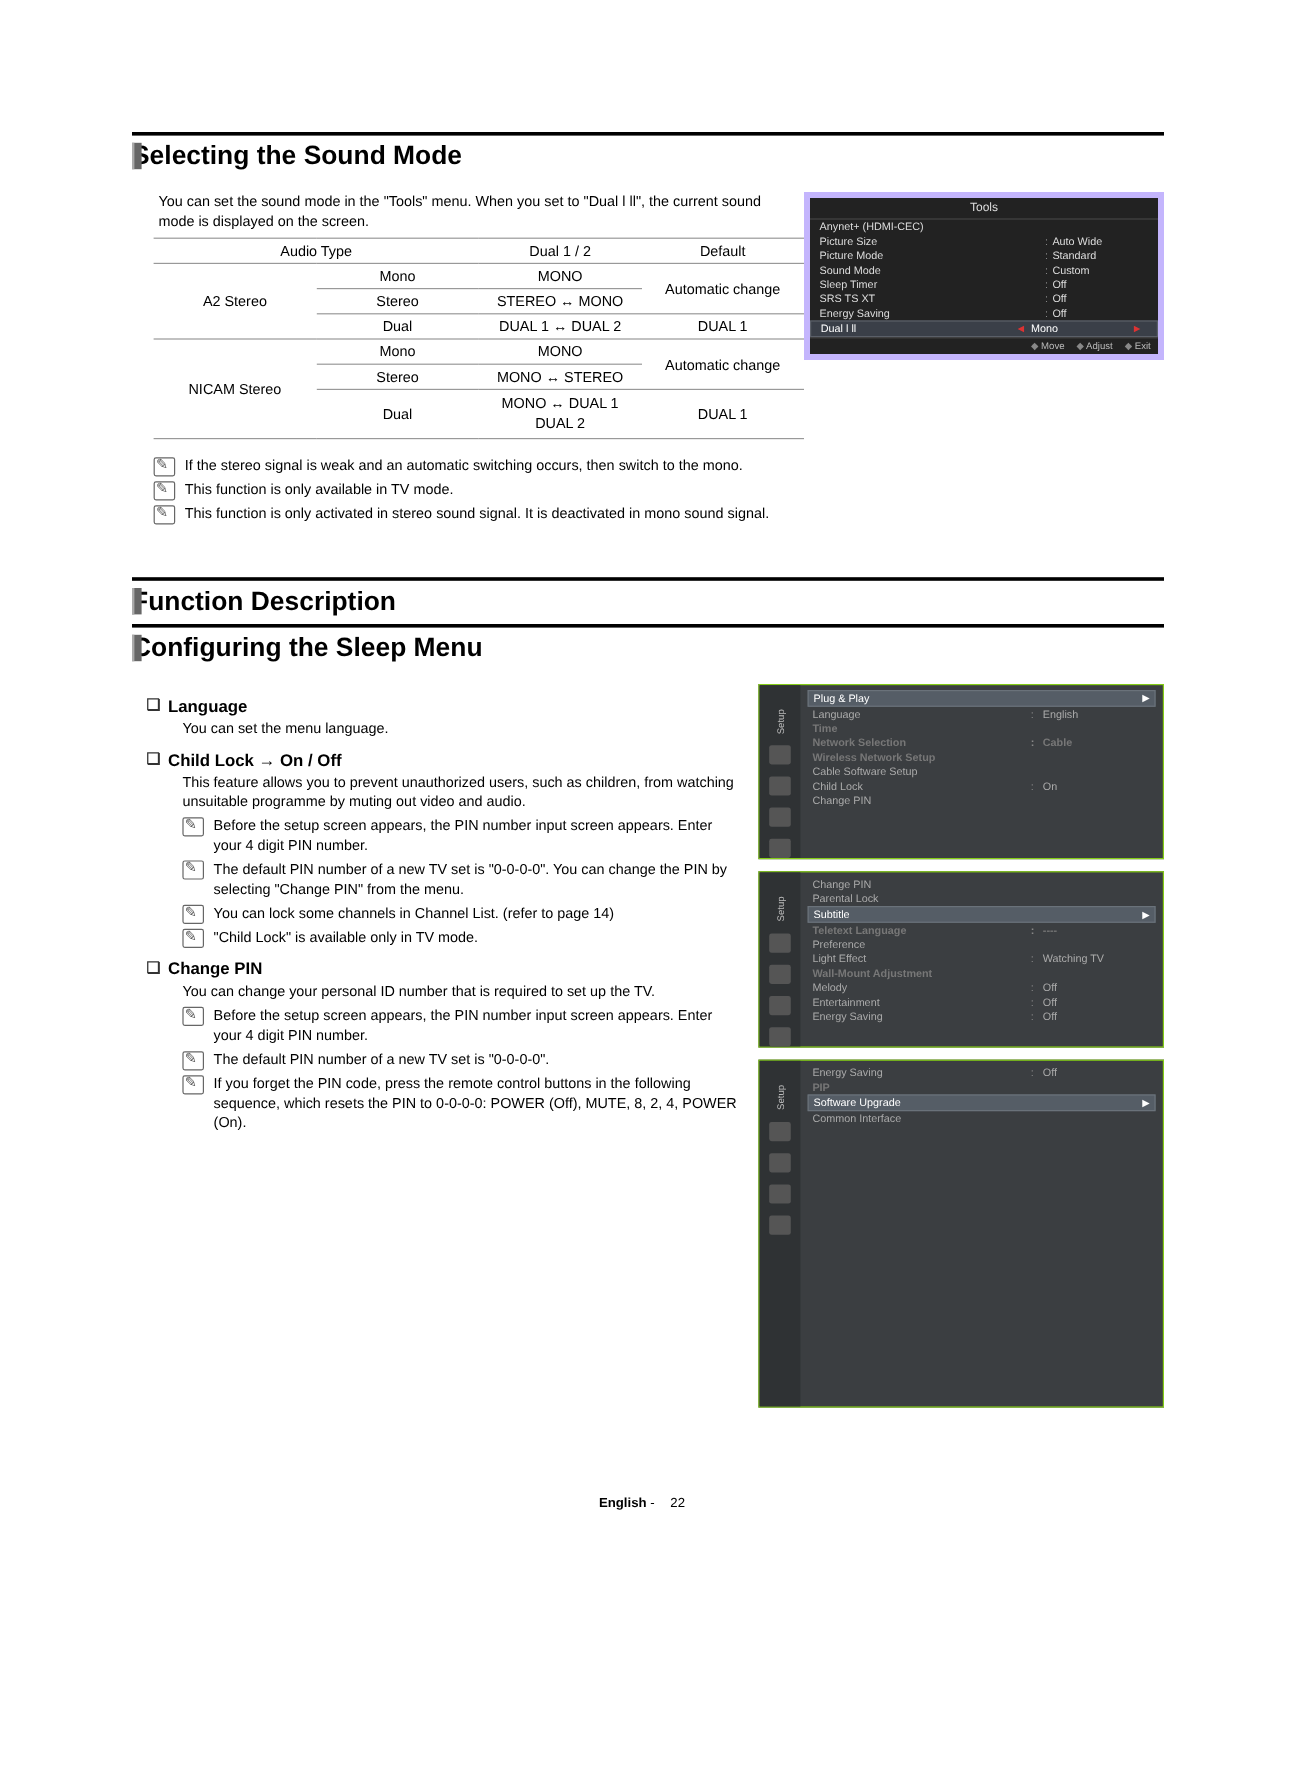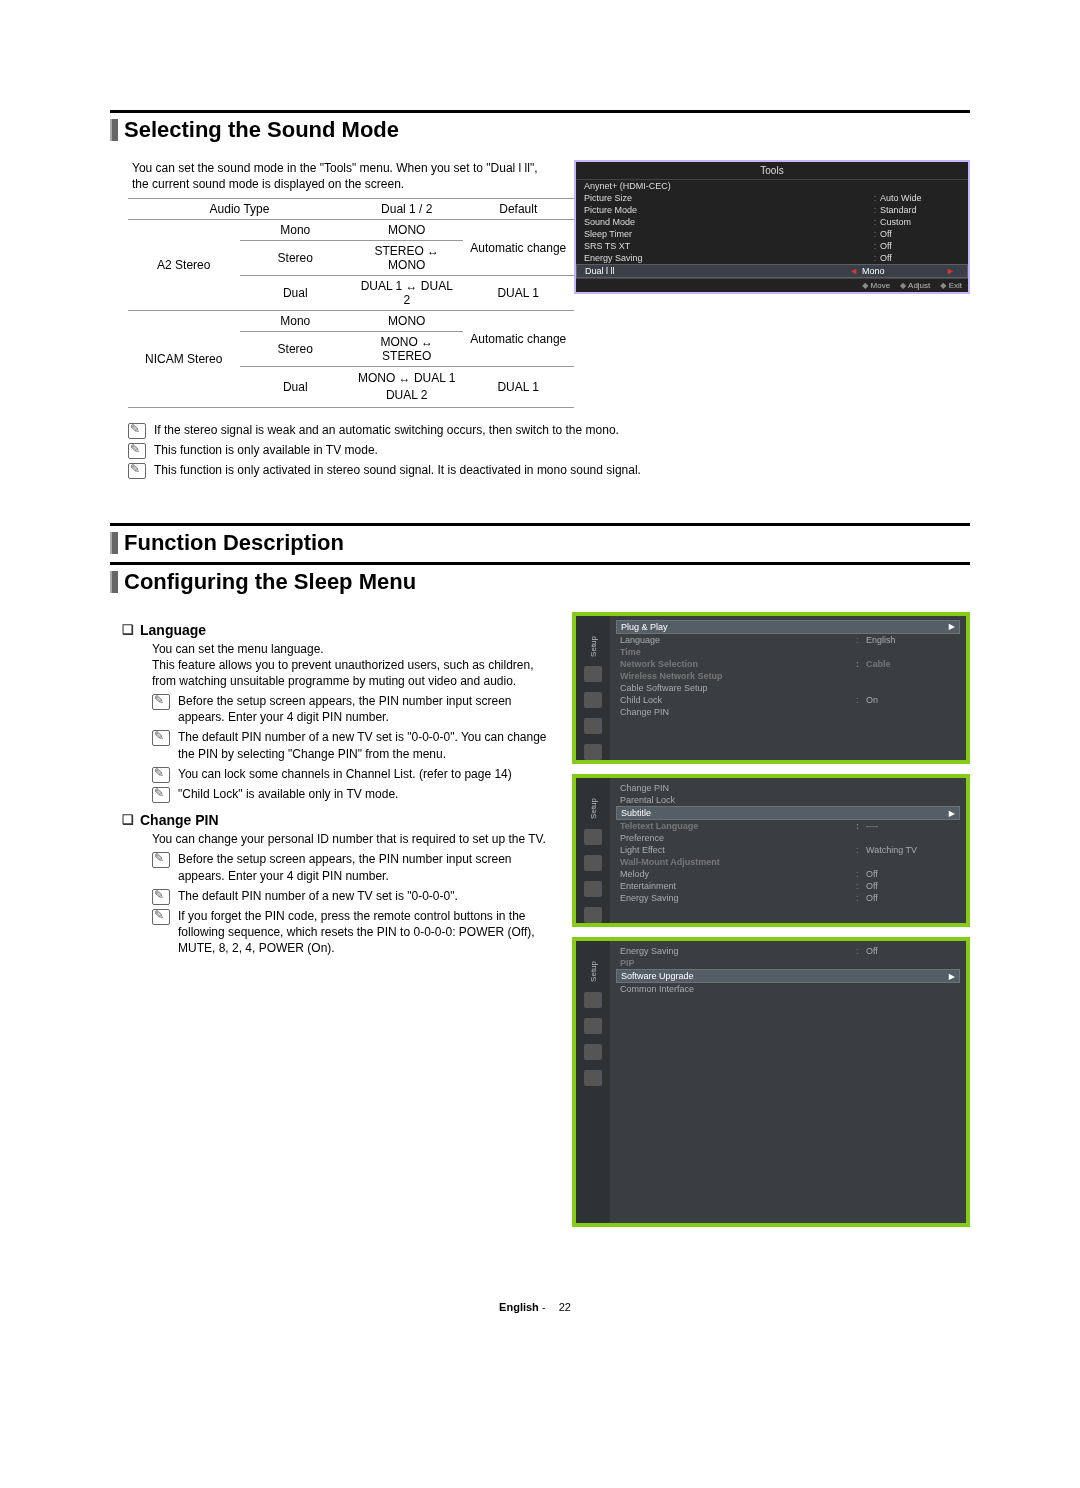--- a/index.html
+++ b/index.html
@@ -1,18 +1,18 @@
 <!DOCTYPE html>
 <html><head>
 <meta charset="utf-8">
 <style>
   * { box-sizing: border-box; margin: 0; padding: 0; }
   body { font-family: Arial, Helvetica, sans-serif; background: #fff; width: 1080px; margin: 0 auto; padding: 110px 110px 40px 110px; font-size: 12px; color: #000; }
   h1 { font-size: 22px; font-weight: bold; border-top: 3px solid #000; padding-top: 4px; margin-bottom: 6px; }
-  h1.bar { position: relative; padding-left: 14px; }
+  h1.bar { position: relative; }
   h1.bar::before { content: ""; position: absolute; left: 0; top: 6px; bottom: 2px; width: 6px; background: #666; border-left: 2px solid #aaa; }
   .intro { margin-left: 22px; margin-bottom: 6px; line-height: 1.35; }
   .twocol { display: flex; gap: 18px; align-items: flex-start; margin-top: 17px; }
   .leftcol { flex: 1 1 auto; }
   .rightcol { flex: 0 0 auto; }
 
   
   table.audio { border-collapse: collapse; width: 100%; margin: 4px 0 8px 18px; table-layout: fixed; }
   table.audio th, table.audio td { border-top: 1px solid #999; border-bottom: 1px solid #999; text-align: center; padding: 3px 6px; font-size: 12px; }
   table.audio th { font-weight: normal; }
@@ -27,33 +27,33 @@
 
   .subhead { font-size: 14px; font-weight: bold; margin: 10px 0 3px 12px; position: relative; padding-left: 18px; }
   .subhead::before { content: "❏"; position: absolute; left: 0; top: 0; font-size: 13px; color: #333; }
   .subdesc { margin-left: 42px; line-height: 1.35; max-width: 480px; }
   .sub-notes { list-style: none; margin: 4px 0 0 42px; max-width: 480px; }
   .sub-notes li { position: relative; padding-left: 26px; margin-bottom: 4px; line-height: 1.35; }
   .sub-notes li::before { content: ""; position: absolute; left: 0; top: 1px; width: 16px; height: 14px; border: 1px solid #666; border-radius: 2px; background: #fff; }
   .sub-notes li::after { content: "✎"; position: absolute; left: 2px; top: -1px; font-size: 12px; color: #555; }
 
   
-  .osd-tools { width: 396px; background: #222; color: #ddd; border: 2px solid #c4b5fd; font-size: 9px; }
+  .osd-tools { width: 300px; background: #222; color: #ddd; border: 5px solid #c4b5fd; font-size: 9px; }
   .osd-title { text-align: center; padding: 3px 0; border-bottom: 1px solid #444; font-size: 10px; }
   .osd-row { display: flex; align-items: flex-end; padding: 1px 8px; }
   .osd-row .k { flex: 1 1 auto; }
   .osd-row .sep { width: 10px; text-align: center; color: #888; }
   .osd-row .v { width: 80px; text-align: left; }
   .osd-row.hi { background: #3a3f48; border: 1px solid #5a5f68; color: #fff; }
   .osd-row.hi .arrows { color: #d33; padding: 0 4px; }
   .osd-foot { display: flex; justify-content: flex-end; gap: 10px; padding: 2px 6px; border-top: 1px solid #444; font-size: 8px; color: #bbb; }
   .osd-foot span::before { content: "◆ "; color: #888; }
 
   
-  .setup-panel { width: 398px; background: #3b3e41; color: #ccc; border: 4px solid #84cc16; margin-bottom: 10px; font-size: 9px; display: flex; }
+  .setup-panel { width: 338px; background: #3b3e41; color: #ccc; border: 1px solid #84cc16; margin-bottom: 10px; font-size: 9px; display: flex; }
   .sp-icons { width: 34px; background: #2f3234; display: flex; flex-direction: column; align-items: center; padding-top: 20px; gap: 10px; }
   .sp-icons .side-label { writing-mode: vertical-rl; transform: rotate(180deg); font-size: 8px; color: #bbb; }
   .sp-icons .ico { width: 18px; height: 16px; background: #555; border-radius: 2px; }
   .sp-body { flex: 1; padding: 4px 6px 6px 6px; }
   .sp-row { display: flex; align-items: center; padding: 1px 4px; color: #aaa; }
   .sp-row.sel { background: #555d66; color: #fff; border: 1px solid #6a727a; }
   .sp-row.sel::after { content: "▶"; margin-left: auto; font-size: 8px; }
   .sp-row.dim { color: #777; font-weight: bold; }
   .sp-row .k { flex: 1 1 auto; }
   .sp-row .sep { width: 10px; color: #888; }
@@ -175,20 +175,21 @@
 <div class="spacer"></div>
 
 <h1 class="bar">Function Description</h1>
 
 <h1 class="bar">Configuring the Sleep Menu</h1>
 
 <div class="twocol">
   <div class="leftcol" id="setup-items">
       <div class="subhead">Language</div>
       <p class="subdesc">You can set the menu language.</p>
+      <div class="subhead">Child Lock → On / Off</div>
       <p class="subdesc">This feature allows you to prevent unauthorized users, such as children, from watching unsuitable programme by muting out video and audio.</p>
       <ul class="sub-notes">
         <li>Before the setup screen appears, the PIN number input screen appears. Enter your 4 digit PIN number.</li>
         <li>The default PIN number of a new TV set is "0-0-0-0". You can change the PIN by selecting "Change PIN" from the menu.</li>
         <li>You can lock some channels in Channel List. (refer to page 14)</li>
         <li>"Child Lock" is available only in TV mode.</li>
       </ul>
       <div class="subhead">Change PIN</div>
       <p class="subdesc">You can change your personal ID number that is required to set up the TV.</p>
       <ul class="sub-notes">

